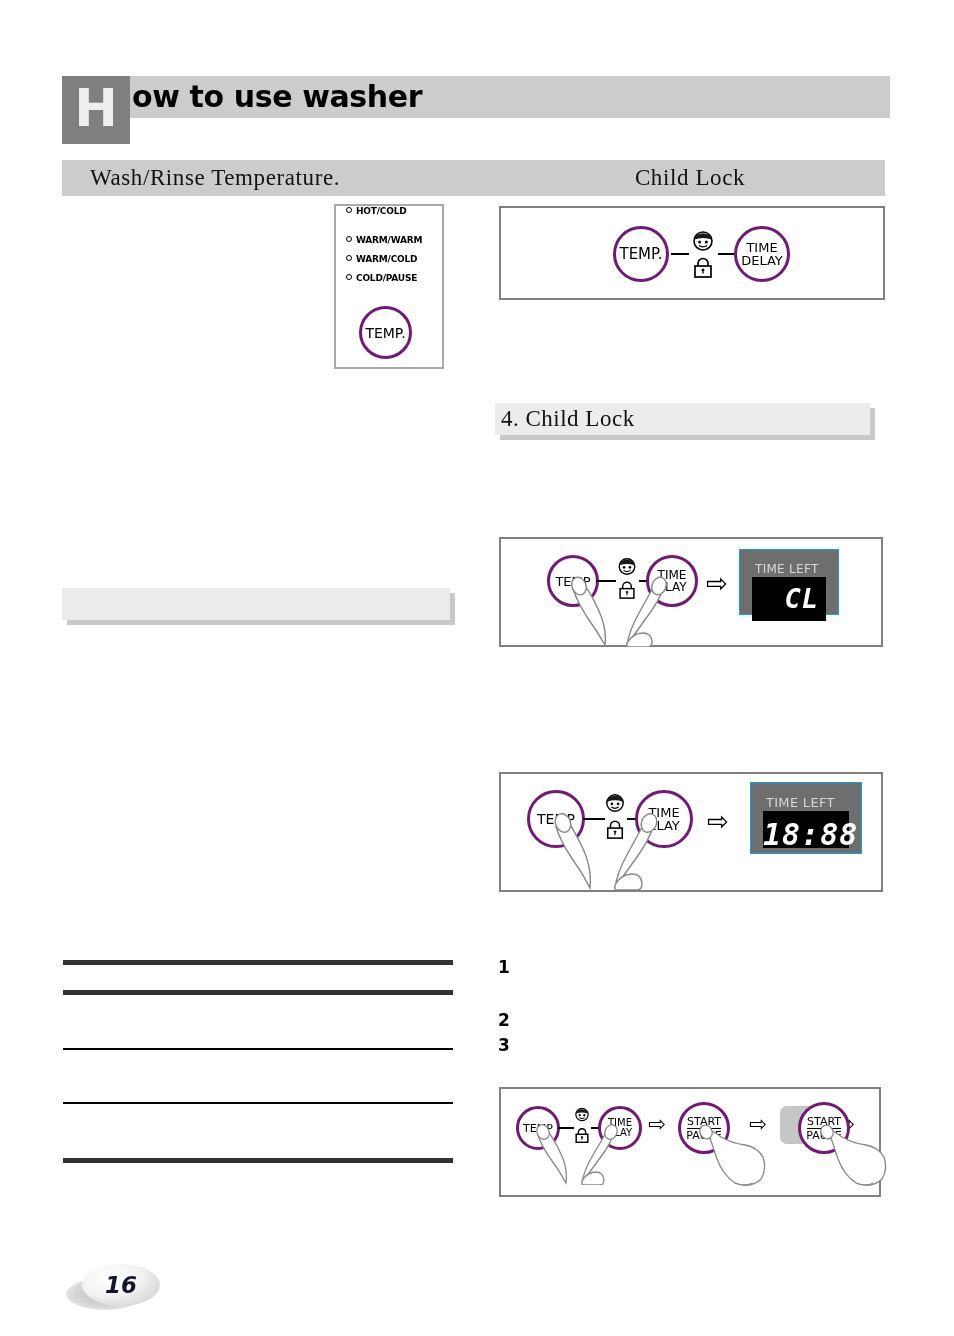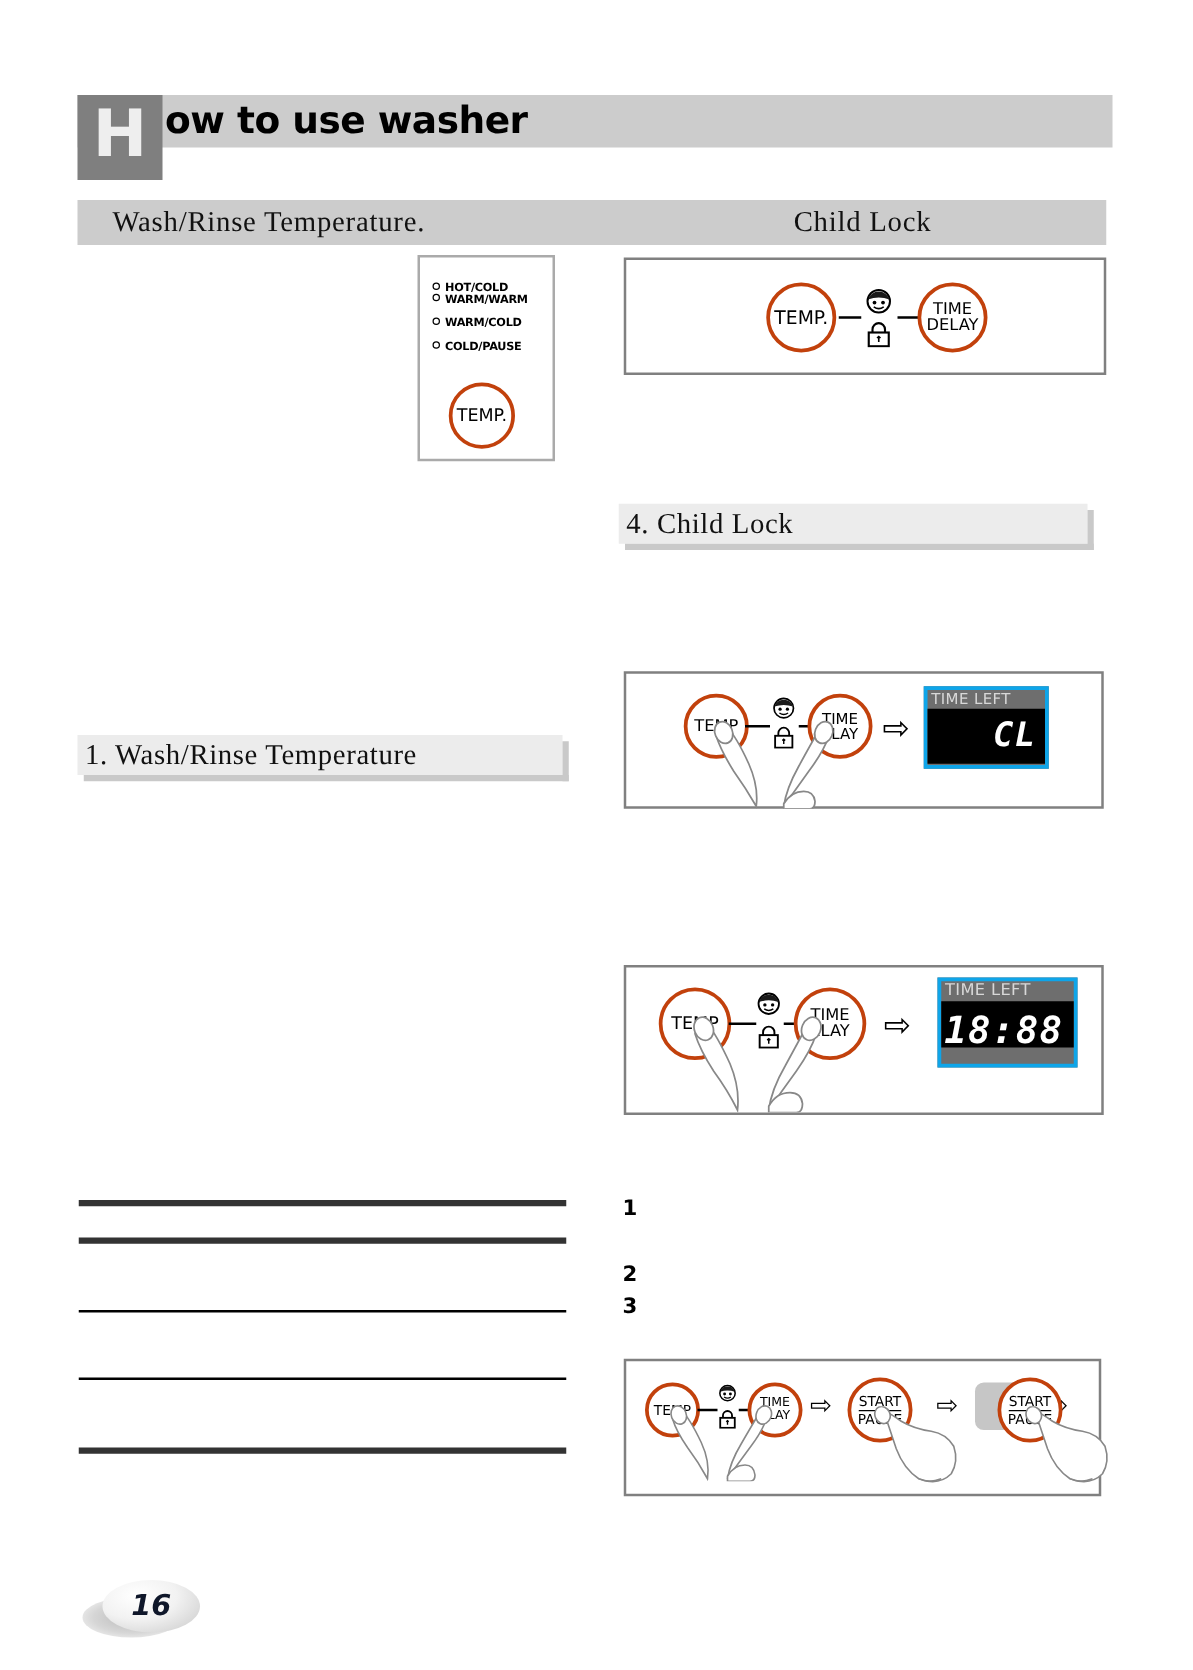--- a/index.html
+++ b/index.html
@@ -148,21 +148,21 @@
     border-radius: 50%;
     margin-right: 4px;
     vertical-align: 1px;
     box-sizing: border-box;
   }
 
   
   .btn-round {
     position: absolute;
     border-radius: 50%;
-    border: 3px solid #c2410c;
+    border: 3px solid #701a75;
     background: #ffffff;
     box-sizing: border-box;
     font-family: "DejaVu Sans", sans-serif;
     color: #000000;
     text-align: center;
     display: flex;
     align-items: center;
     justify-content: center;
     flex-direction: column;
     line-height: 1.0;
@@ -208,23 +208,23 @@
   
   .arrow-glyph {
     position: absolute;
     color: #000000;
   }
 
   
   .display-module {
     position: absolute;
     background: #6e6e6e;
-    border: 3px solid #0ea5e9;
-    box-sizing: border-box;
-    padding: 0;
+    border: 1px solid #0ea5e9;
+    box-sizing: border-box;
+    padding: 12px;
   }
   .display-label {
     font-family: "DejaVu Sans", sans-serif;
     color: #d8d8d8;
     line-height: 1;
     padding: 1px 2px 2px 3px;
     letter-spacing: 0.3px;
   }
   .display-screen {
     background: #000000;
@@ -312,21 +312,21 @@
 
 <div id="page-header"></div>
 <div id="header-letter-block">H</div>
 <div id="header-title">ow to use washer</div>
 
 <div class="section-bar" id="section-wash-temp">Wash/Rinse Temperature.</div>
 
 <div class="section-bar" id="section-child-lock">Child Lock</div>
 
 <div id="temp-panel">
-  <div class="led-row" style="top:20px;">
+  <div class="led-row" style="top:0;">
     <span class="led-dot"></span><span>HOT/COLD</span>
   </div>
   <div class="led-row" style="top:29px;">
     <span class="led-dot"></span><span>WARM/WARM</span>
   </div>
   <div class="led-row" style="top:48px;">
     <span class="led-dot"></span><span>WARM/COLD</span>
   </div>
   <div class="led-row" style="top:67px;">
     <span class="led-dot"></span><span>COLD/PAUSE</span>
@@ -414,21 +414,20 @@
 
   <div class="arrow-glyph" style="left:205px; top:29px; font-size:26px; font-family:'DejaVu Sans', sans-serif;">⇨</div>
 
   <div class="display-module" style="left:238px; top:10px; width:100px; height:66px;">
     <div class="display-label" style="font-size:12px;">TIME LEFT</div>
     <div class="display-screen" style="height:44px; line-height:44px; font-size:27px; padding-right:7px;">CL</div>
   </div>
 </div>
 
 <div class="subhead" id="subhead-wash-temp">
-  <span>1. Wash/Rinse Temperature</span>
   <span class="shadow-r"></span>
   <span class="shadow-b"></span>
 </div>
 
 <div class="illus-panel" id="panel-childlock-time">
 
   <div class="btn-round" style="left:26px; top:16px; width:58px; height:58px; font-size:14px;">
     <span>TEMP</span>
   </div>
 

